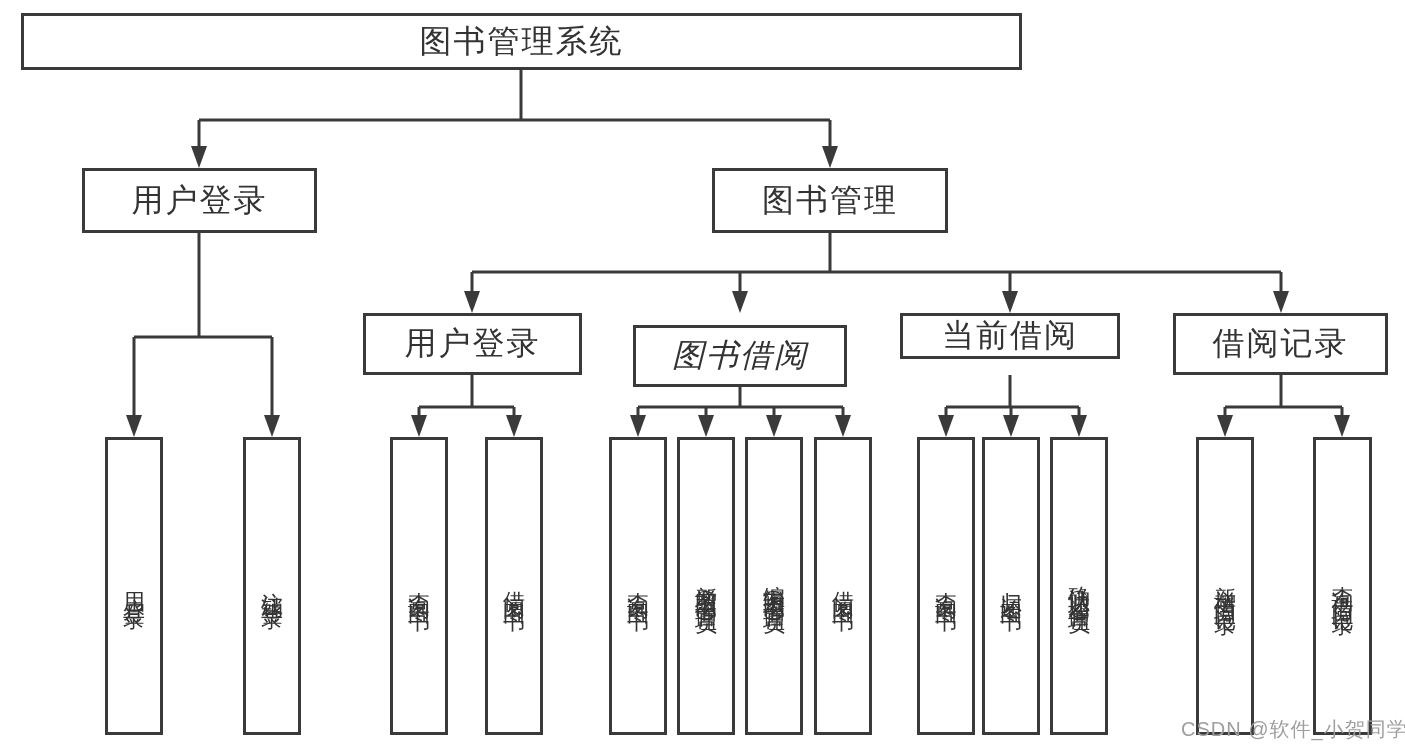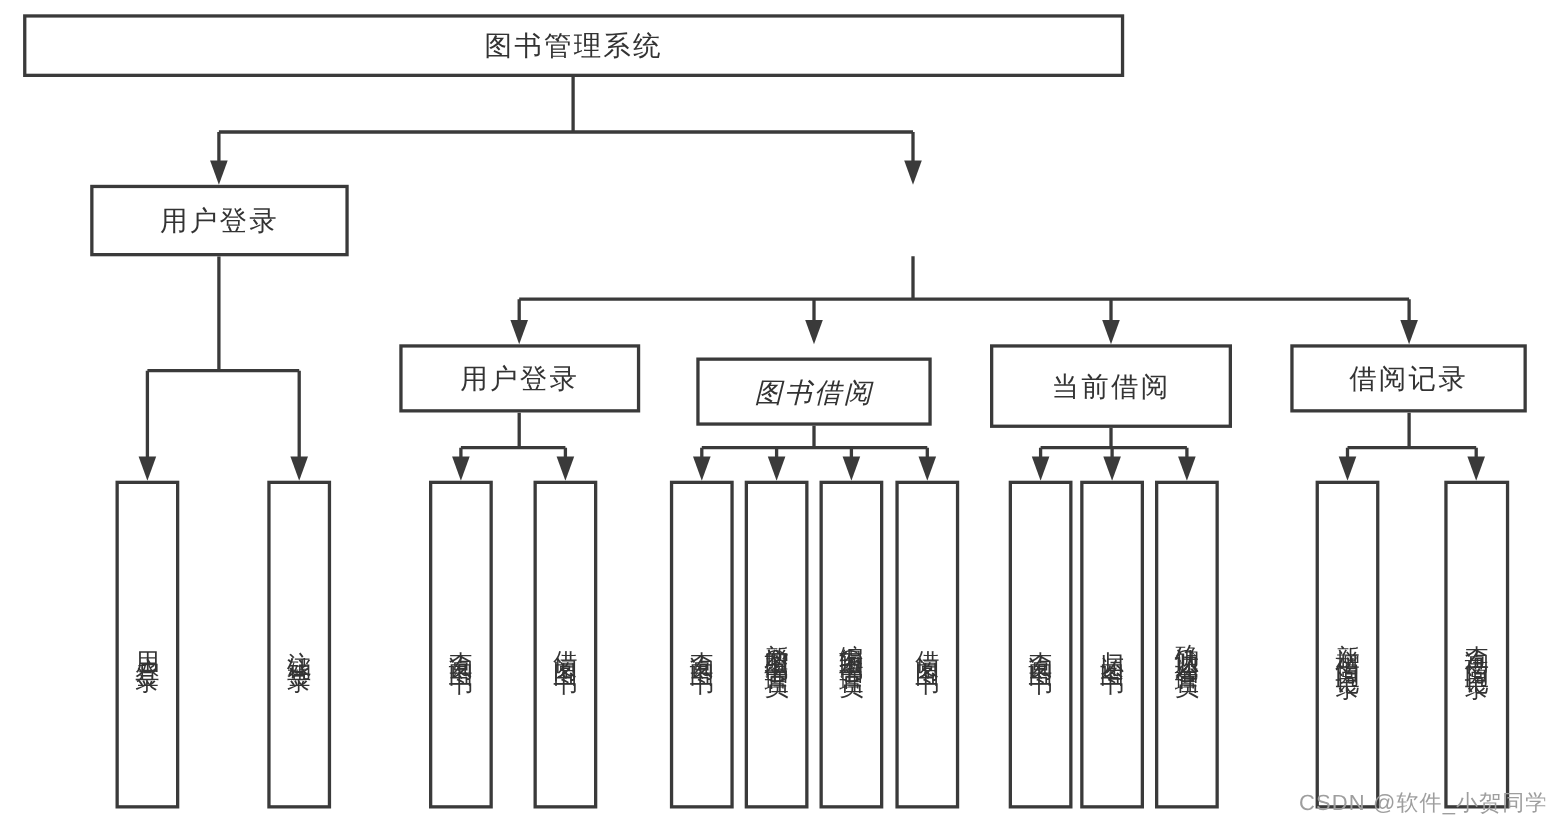--- a/index.html
+++ b/index.html
@@ -19,21 +19,21 @@
   }
   .box {
     position: absolute;
     box-sizing: border-box;
     background: #ffffff;
     border: 3px solid #3a3a3a;
     display: flex;
     align-items: center;
     justify-content: center;
     color: #333333;
-    font-size: 25px;
+    font-size: 32px;
     letter-spacing: 2px;
     z-index: 2;
     text-align: center;
     white-space: nowrap;
   }
   .leaf {
     font-size: 22px;
   }
   .leaf .vtext {
     writing-mode: vertical-rl;
@@ -102,24 +102,25 @@
       <polygon points="1003,415 1019,415 1011,437"></polygon>
       <polygon points="1071,415 1087,415 1079,437"></polygon>
       <polygon points="1217,415 1233,415 1225,437"></polygon>
       <polygon points="1334,415 1350,415 1342,437"></polygon>
     </g>
   </svg>
 
   <div class="box" style="left:21px; top:13px; width:1001px; height:57px;">图书管理系统</div>
 
   <div class="box" style="left:82px; top:168px; width:235px; height:65px;">用户登录</div>
+  <div class="box" style="left:712px; top:168px; width:236px; height:65px;">图书管理</div>
 
   <div class="box" style="left:363px; top:313px; width:219px; height:62px;">用户登录</div>
   <div class="box" style="left:633px; top:325px; width:214px; height:62px;font-style:italic;">图书借阅</div>
-  <div class="box" style="left:900px; top:313px; width:220px; height:76px;">当前借阅</div>
+  <div class="box" style="left:900px; top:313px; width:220px; height:46px;">当前借阅</div>
   <div class="box" style="left:1173px; top:313px; width:215px; height:62px;text-align:right;">借阅记录</div>
 
   <div class="box leaf" style="left:105px; top:437px; width:58px; height:298px;">
     <span class="vtext">用户登录</span>
   </div>
   <div class="box leaf" style="left:243px; top:437px; width:58px; height:298px;">
     <span class="vtext">注销登录</span>
   </div>
 
   <div class="box leaf" style="left:390px; top:437px; width:58px; height:298px;">

